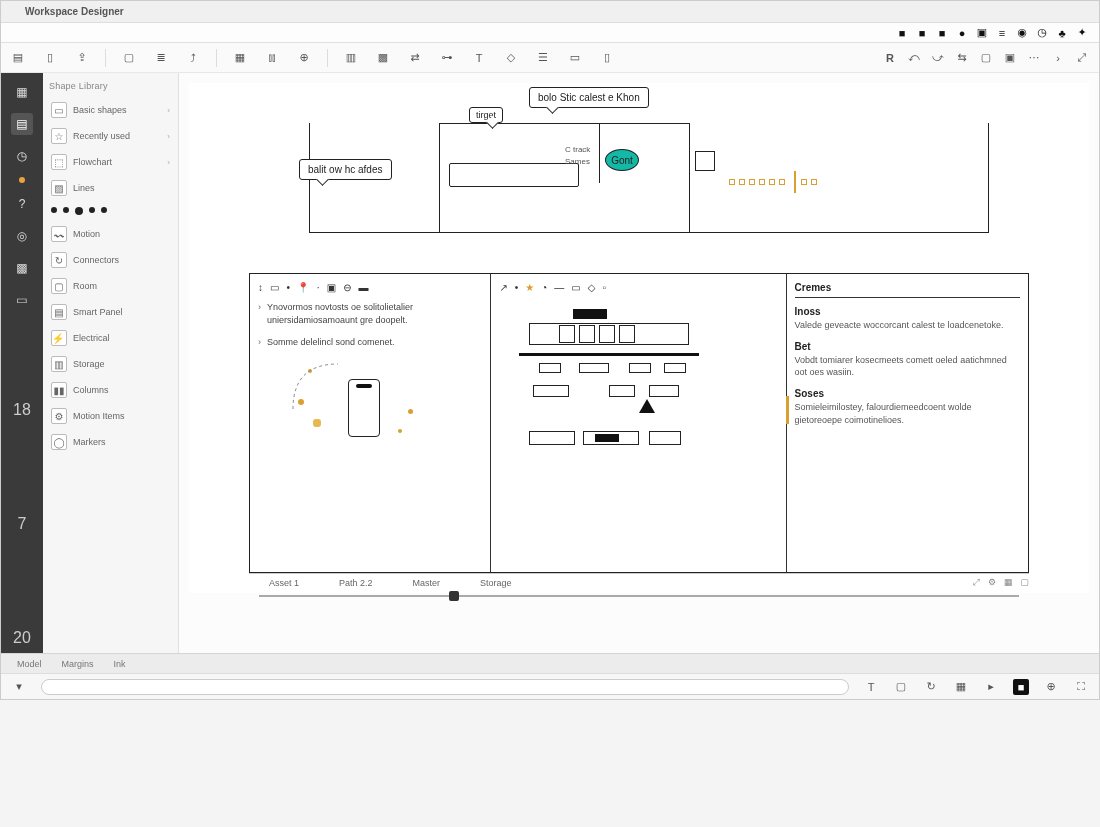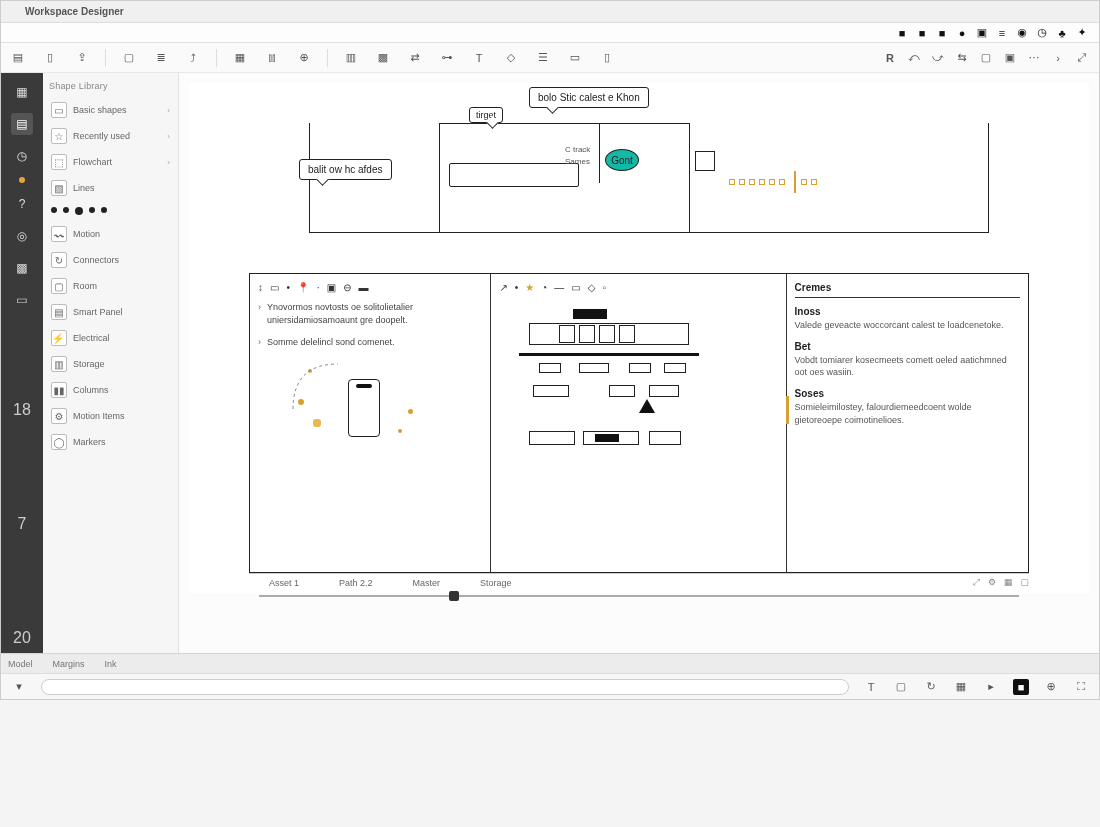--- a/index.html
+++ b/index.html
@@ -234,21 +234,21 @@
 .status-input {
   flex:1;
   height:16px;
   border:1px solid #ccc;
   border-radius:8px;
   background:#fff;
 }
 .statusbar .sic { width:16px; height:16px; display:flex; align-items:center; justify-content:center; color:#555; font-size:11px; cursor:pointer; }
 .bottombar {
   height: 20px; background:#ececec; border-top:1px solid #d5d5d5;
-  display:flex; align-items:center; padding:0 7px; gap:20px;
+  display:flex; align-items:center; padding:0 16px; gap:20px;
   font-size:9px; color:#777;
 }
 svg { display:block; }
 </style>
 </head>
 <body>
 
 <div class="app">
 
   <div class="titlebar">

